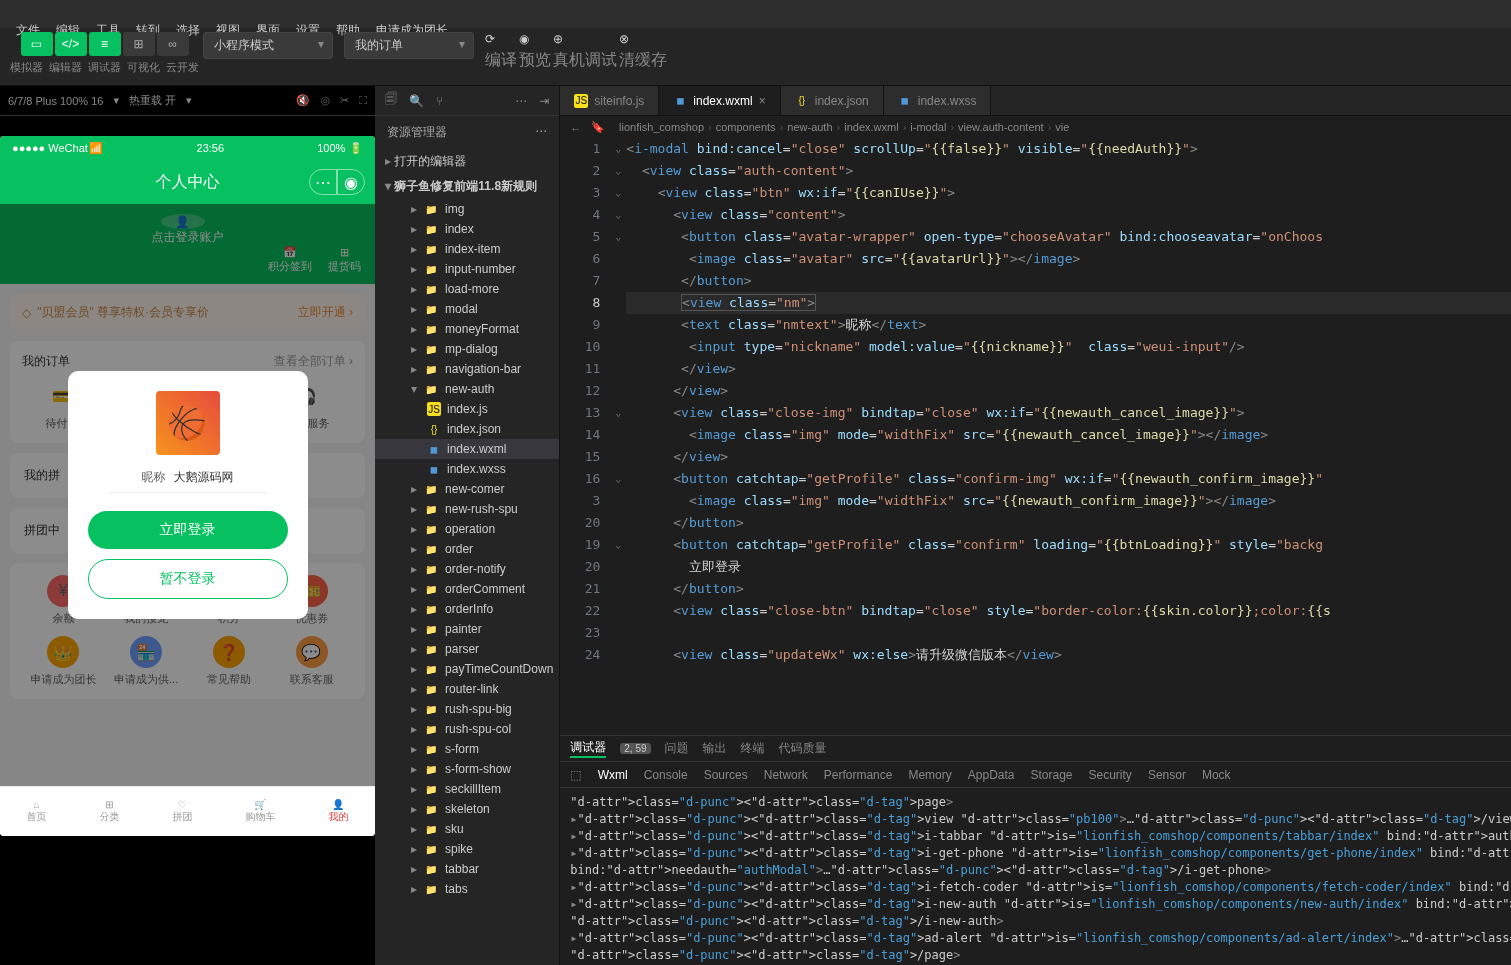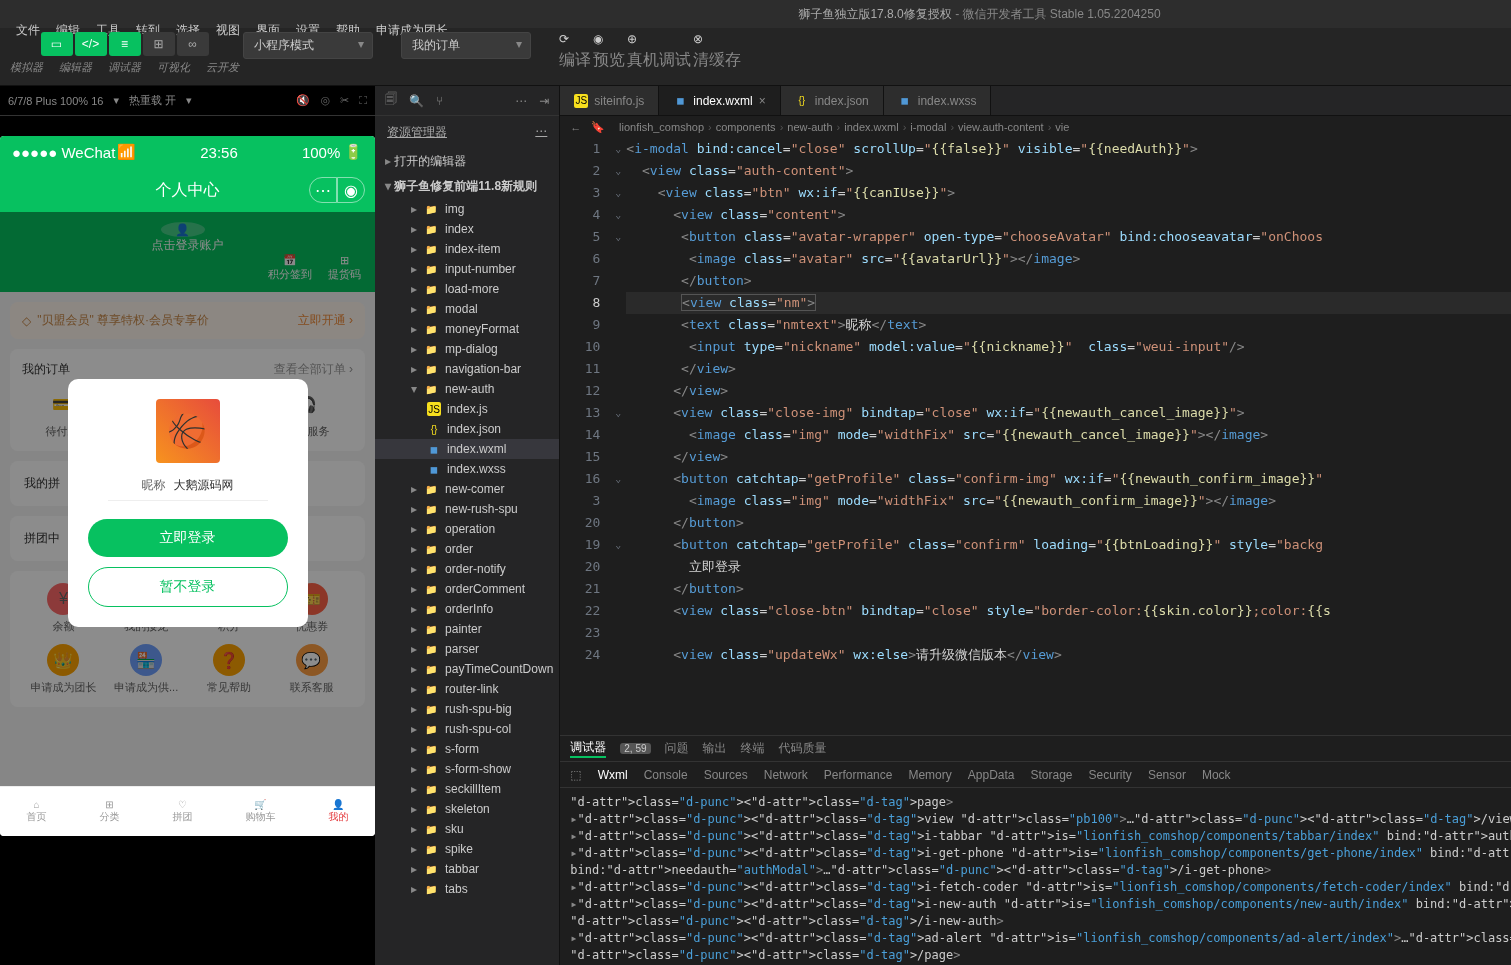--- a/index.html
+++ b/index.html
@@ -7,31 +7,31 @@
 .menubar { height: 28px; background: #2d2d2d; display: flex; align-items: center; padding: 0 8px; }
 .menubar .menu-item { padding: 0 8px; cursor: pointer; color: #ccc; margin-top: 32px; }
 .menubar .title { flex: 1; text-align: center; color: #888; }
 .toolbar { height: 58px; background: #252525; display: flex; align-items: flex-start; padding: 4px 10px; border-bottom: 1px solid #111; }
 .toolbar-group { display: flex; flex-direction: column; align-items: center; margin-right: 4px; }
 .toolbar-btns { display: flex; gap: 2px; }
 .tb-btn { width: 32px; height: 24px; border-radius: 3px; display: flex; align-items: center; justify-content: center; }
 .tb-btn.green { background: #07c160; color: #fff; }
 .tb-btn.dark { background: #3a3a3a; color: #aaa; }
 .tb-label { font-size: 16px; color: #888; margin-top: 4px; }
-.tb-labels { display:flex; gap:16px; font-size:11px; color:#888; margin-top:4px;font-style:italic;}
-.toolbar-center { display: flex; gap: 28px; margin-left: auto; margin-right: auto; align-items:flex-start;}
+.tb-labels { display:flex; gap:6px; font-size:11px; color:#888; margin-top:4px;}
+.toolbar-center { display: flex; gap: 11px; margin-left: auto; margin-right: auto; align-items:flex-start;}
 .select-box { background: #3a3a3a; border: 1px solid #444; padding: 4px 28px 4px 10px; border-radius: 3px; position: relative; color:#ccc; min-width:130px;}
 .select-box::after { content: "▾"; position: absolute; right: 8px; color: #888; }
 .main { display: flex; height: calc(965px - 86px); }
 .simulator { width: 420px; background: #000000; display: flex; flex-direction: column; }
 .sim-header { height: 30px; display: flex; align-items: center; padding: 0 8px; gap: 10px; color: #888; font-size: 11px; border-bottom:1px solid #333;}
 .sim-header .sp { margin-left: auto; }
 .sim-header .ico { color:#666; }
 .phone { margin: 20px auto; width: 375px; height: 700px; background: #f5f5f5; border-radius: 4px; position: relative; overflow: hidden; }
-.phone-status { height: 24px; background: #07c160; display: flex; align-items: center; padding: 16px 12px; color: #fff; font-size: 15px; }
+.phone-status { height: 24px; background: #07c160; display: flex; align-items: center; padding: 8px 12px; color: #fff; font-size: 11px; }
 .phone-status .c { flex: 1; text-align: center; }
 .phone-nav { height: 44px; background: #07c160; display: flex; align-items: center; justify-content: center; color: #fff; font-size: 16px; position: relative; }
 .phone-nav .caps { position: absolute; right: 10px; display: flex; gap: 0; }
 .phone-nav .cap { width: 28px; height: 26px; border: 1px solid rgba(255,255,255,0.5); display: flex; align-items: center; justify-content: center; }
 .phone-nav .cap:first-child{border-radius:13px 0 0 13px;}
 .phone-nav .cap:last-child{border-radius:0 13px 13px 0;}
 .phone-body { position: relative; height: calc(100% - 118px); background: #f5f5f5; padding: 0;}
 .greenbar { background:#07c160; height:80px; padding:10px 14px; color:#fff; display:flex; align-items:center;flex-direction:column;}
 .avatar-ph { width:44px; height:44px; border-radius:50%; background:rgba(255,255,255,0.25); margin-right:10px; display:flex; align-items:center; justify-content:center;}
 .avatar-ph::before{content:"👤";}
@@ -51,21 +51,21 @@
 .modal-overlay { position:absolute; inset:0; background:rgba(0,0,0,0.45); display:flex; align-items:center; justify-content:center;}
 .modal { width:240px; background:#fff; border-radius:10px; padding:20px; text-align:center;}
 .modal .av { width:64px; height:64px; margin:0 auto 14px; background:linear-gradient(45deg,#f7931e,#e74c3c); border-radius:4px; display:flex; align-items:center; justify-content:center; font-size:32px;}
 .modal .nk { display:flex; align-items:center; justify-content:center; gap:8px; margin-bottom:18px; color:#666; border-bottom:1px solid #eee; padding-bottom:6px; margin-left:20px; margin-right:20px;}
 .modal .nk span:last-child{color:#333; font-weight:500;}
 .modal .btn1 { background:#07c160; color:#fff; border:none; border-radius:22px; padding:10px; width:100%; margin-bottom:10px; font-size:14px;}
 .modal .btn2 { background:#fff; color:#07c160; border:1px solid #07c160; border-radius:22px; padding:10px; width:100%; font-size:14px;}
 .explorer { width: 260px; background: #252526; border-right: 1px solid #111; display:flex; flex-direction:column;}
 .explorer-hdr { height:30px; display:flex; align-items:center; padding:0 10px; gap:12px; border-bottom:1px solid #333;}
 .explorer-hdr .i { color:#888;}
-.explorer-title { padding:8px 12px; display:flex; justify-content:space-between; color:#aaa;text-decoration:underline;}
+.explorer-title { padding:8px 12px; display:flex; justify-content:space-between; color:#aaa;}
 .exp-section { padding:4px 10px; color:#ccc; font-size:12px;}
 .exp-section::before{content:"▸ "; color:#888;}
 .exp-section.open::before{content:"▾ ";}
 .tree { flex:1; overflow-y:auto; font-size:12px;}
 .tree-item { padding:3px 6px 3px 36px; color:#ccc; cursor:pointer; display:flex; align-items:center; gap:6px; white-space:nowrap;}
 .tree-item.folder::before{content:"▸"; color:#888; margin-right:2px;}
 .tree-item.folder-open::before{content:"▾"; color:#888; margin-right:2px;}
 .tree-item.selected { background:#37373d;}
 .tree-item.lvl2 { padding-left:52px;}
 .fico { width:14px; height:14px; display:inline-flex; align-items:center; justify-content:center; font-size:10px;}
@@ -107,21 +107,20 @@
   <span class="menu-item">文件</span>
   <span class="menu-item">编辑</span>
   <span class="menu-item">工具</span>
   <span class="menu-item">转到</span>
   <span class="menu-item">选择</span>
   <span class="menu-item">视图</span>
   <span class="menu-item">界面</span>
   <span class="menu-item">设置</span>
   <span class="menu-item">帮助</span>
   <span class="menu-item">申请成为团长</span>
-  <span class="title"><span style="color:#aaa;">狮子鱼独立版17.8.0修复授权</span><span> - 微信开发者工具 Stable 1.05.2204250</span></span>
 </div>
 
 <div class="toolbar">
   <div class="toolbar-group">
     <div class="toolbar-btns">
       <div class="tb-btn green">▭</div>
       <div class="tb-btn green">&lt;/&gt;</div>
       <div class="tb-btn green">≡</div>
       <div class="tb-btn dark">⊞</div>
       <div class="tb-btn dark">∞</div>

